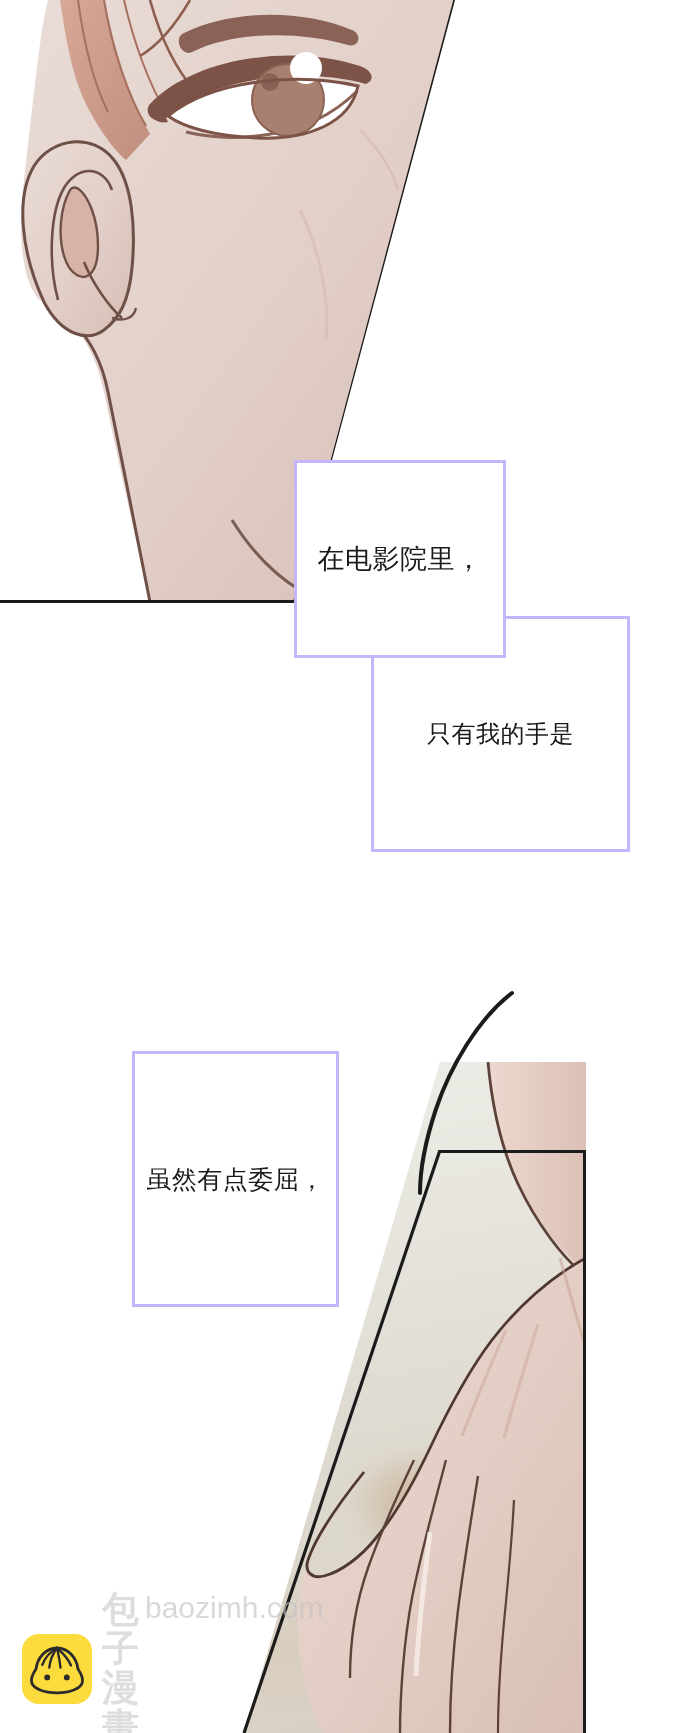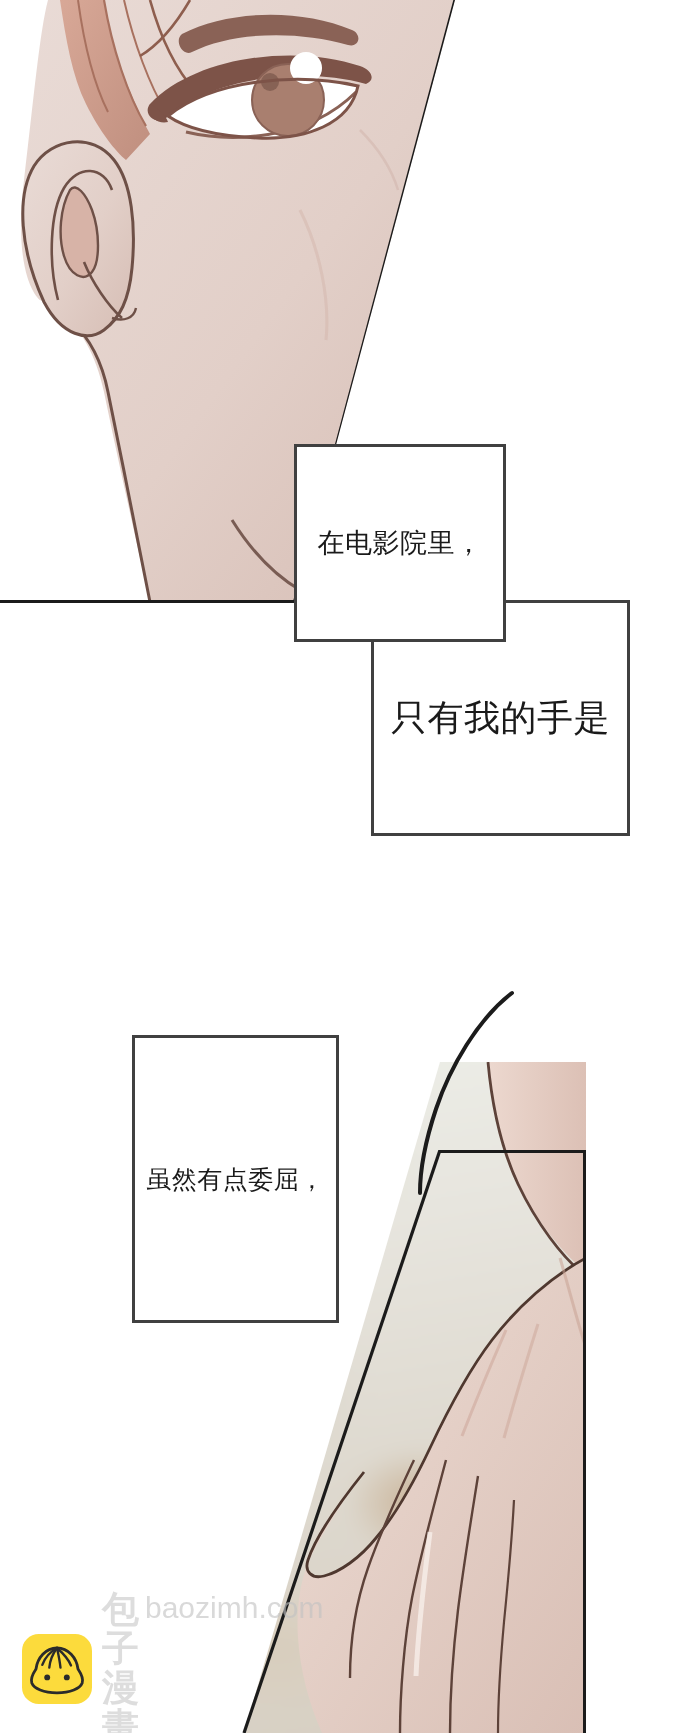--- a/index.html
+++ b/index.html
@@ -34,43 +34,44 @@
   }
   #panel-face-diag-edge{
     left:0px; top:0px; width:460px; height:606px;
     pointer-events:none;
   }
 
   
   .textbox{
     position:absolute;
     background:#ffffff;
-    border:3px solid #404040;
+    border:3px solid #c4b5fd;
     box-sizing:border-box;
     display:flex;
     align-items:center;
     justify-content:center;
     text-align:center;
     color:#1a1a1a;
     line-height:1.28;
     letter-spacing:0.5px;
     font-weight:400;
+    margin-top:16px;
   }
   #textbox-cinema{
     left:294px; top:444px; width:212px; height:198px;
     font-size:27px;
     z-index:6;
   }
   #textbox-sticky{
     left:371px; top:600px; width:259px; height:236px;
-    font-size:36px;
+    font-size:24px;
     z-index:5;
   }
   #textbox-upset{
-    left:132px; top:1035px; width:207px; height:288px;
+    left:132px; top:1035px; width:207px; height:256px;
     font-size:25px;
     z-index:6;
   }
   .tb-line{display:block;white-space:nowrap;}
 
   
   #panel-hand{
     left:200px; top:1062px; width:390px; height:671px;
     clip-path:polygon(240px 0, 386px 0, 386px 671px, 44px 671px);
     z-index:2;

